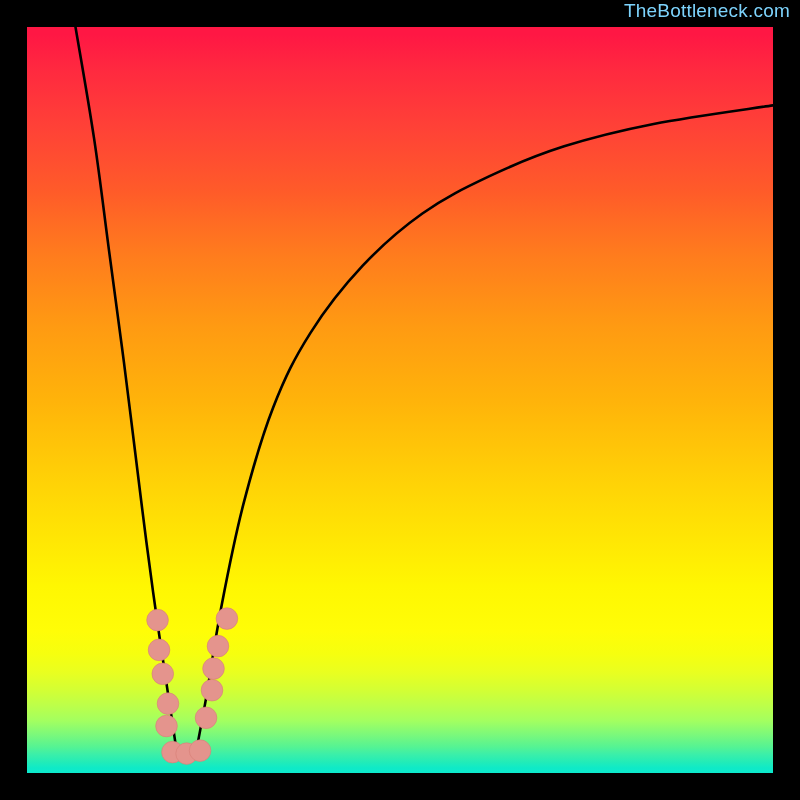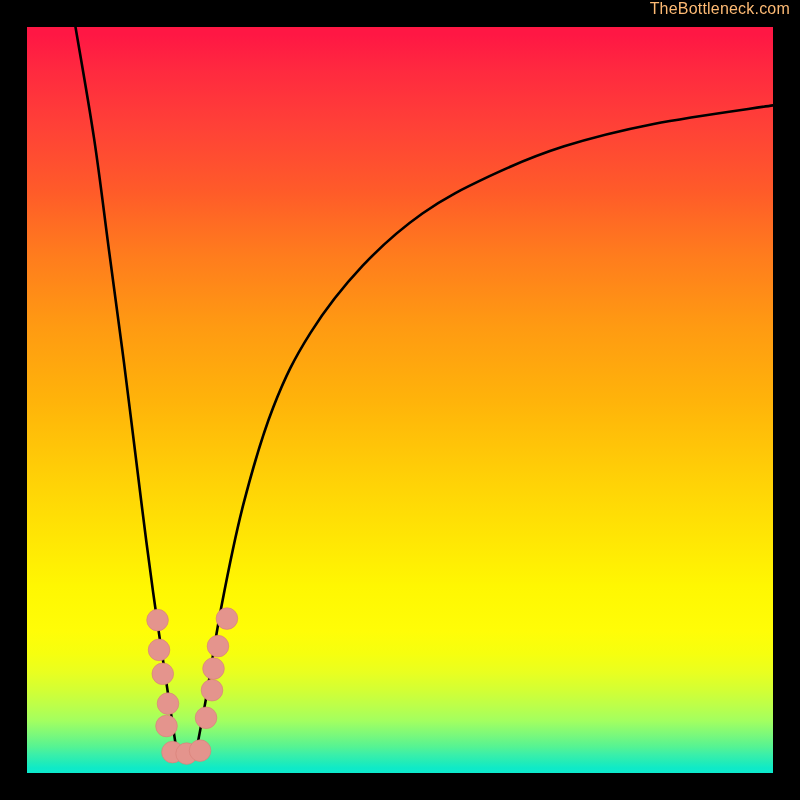--- a/index.html
+++ b/index.html
@@ -53,24 +53,24 @@
   }
   .watermark {
     position: absolute;
     top: 0;
     left: 0;
     width: 800px;
     text-align: right;
     padding-right: 10px;
     box-sizing: border-box;
     font-family: Arial, Helvetica, sans-serif;
-    font-size: 16px;
+    font-size: 19px;
     font-weight: 500;
     letter-spacing: 0.2px;
-    color: #fdba74;
+    color: #7dd3fc;
     user-select: none;
   }
   svg {
     position: absolute;
     left: 0;
     top: 0;
   }
 </style>
 </head>
 <body>

